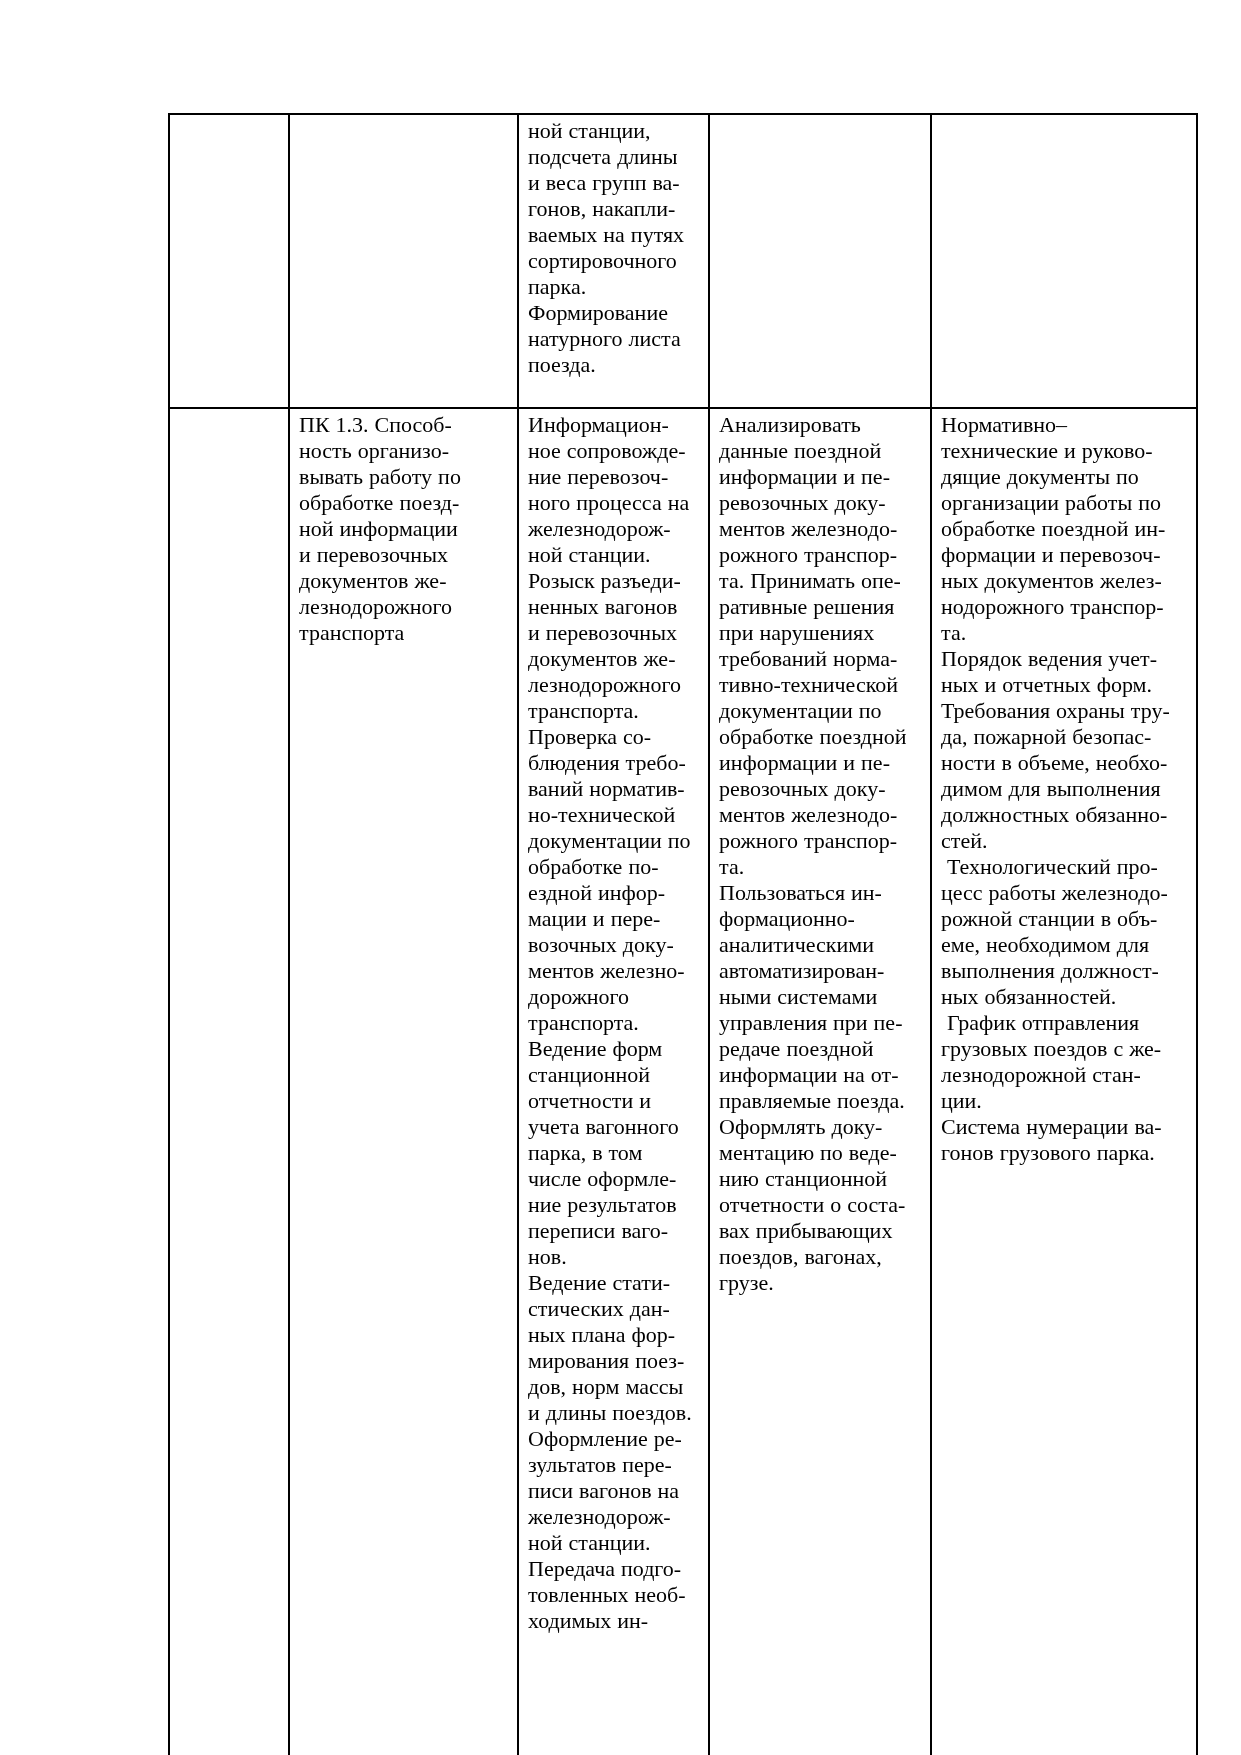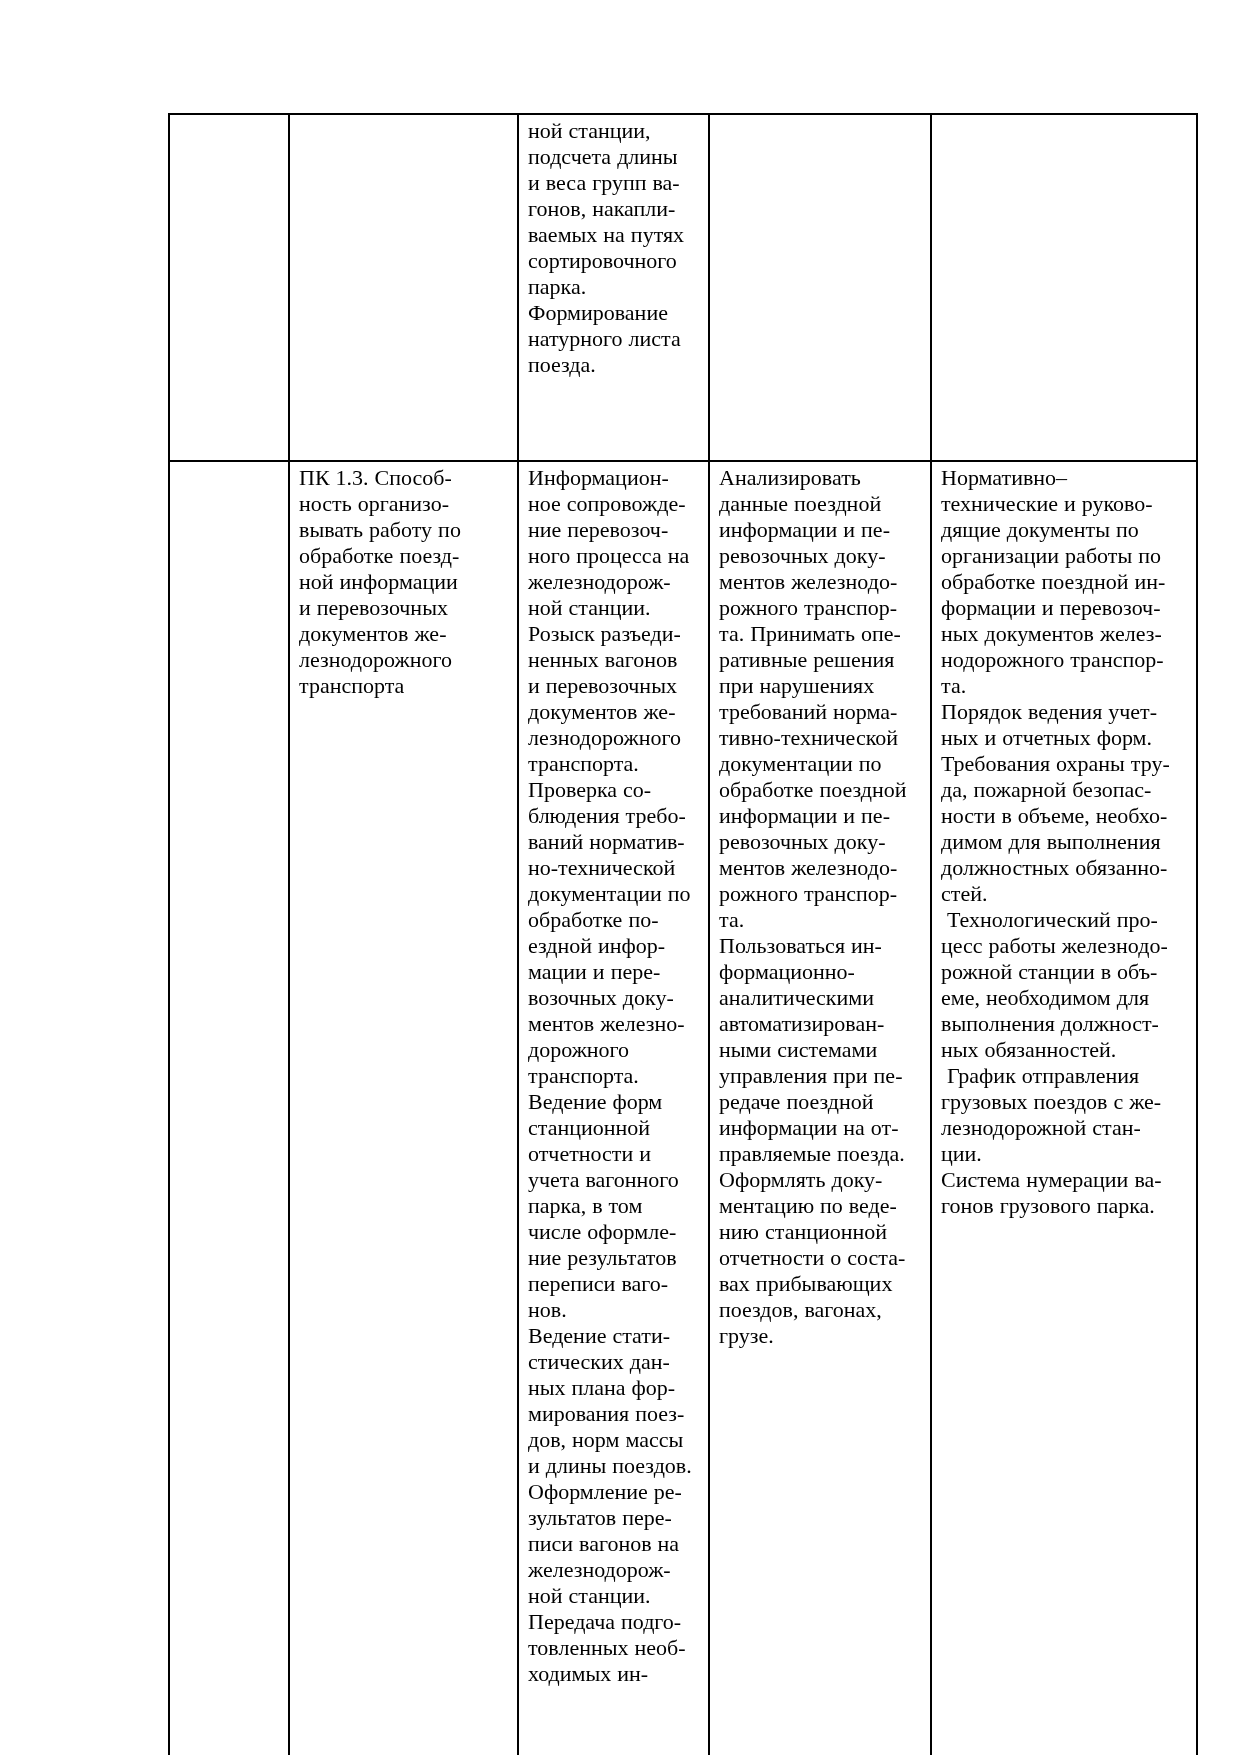--- a/index.html
+++ b/index.html
@@ -23,21 +23,21 @@
     border-collapse: collapse;
     table-layout: fixed;
     width: 1028px;
   }
   table.doc-table td {
     border: 2px solid #000000;
     vertical-align: top;
     padding: 3px 2px 0 9px;
     overflow: hidden;
   }
-  tr.row-continuation { height: 347px; }
+  tr.row-continuation { height: 294px; }
   tr.row-pk13 { height: 1570px; }
   .cell-text {
     white-space: pre-wrap;
     font-size: 22px;
     line-height: 26px;
     word-spacing: 0.5px;
   }
 </style>
 </head>
 <body>

